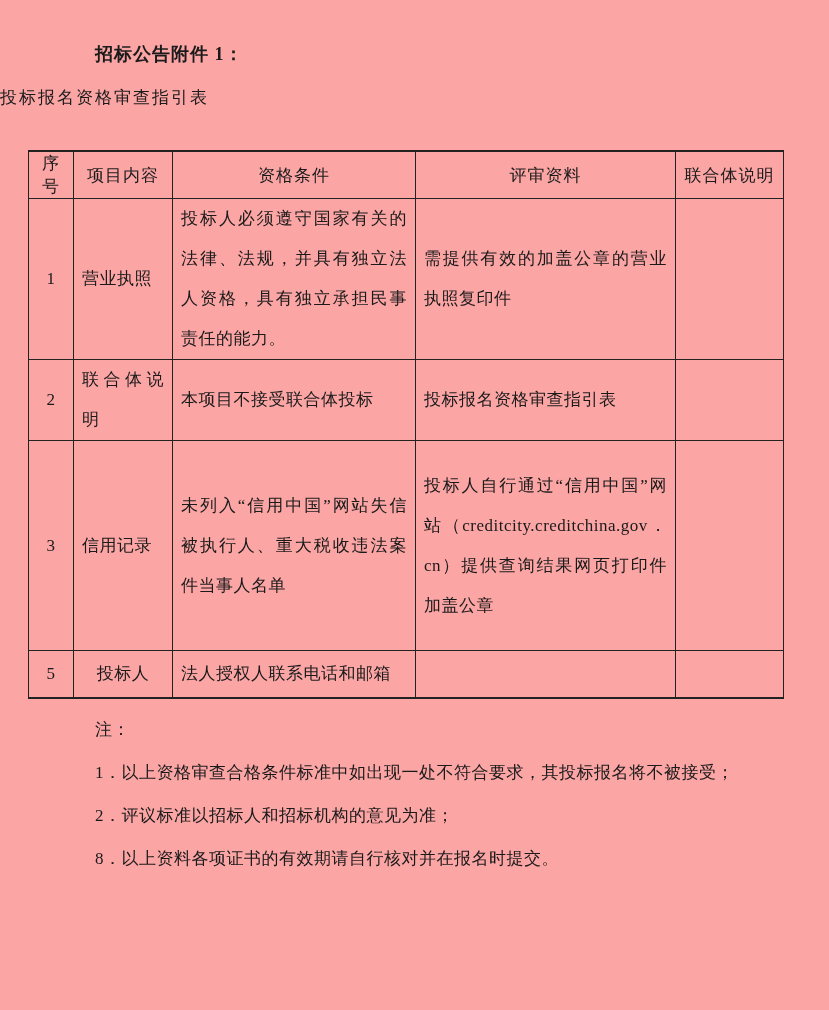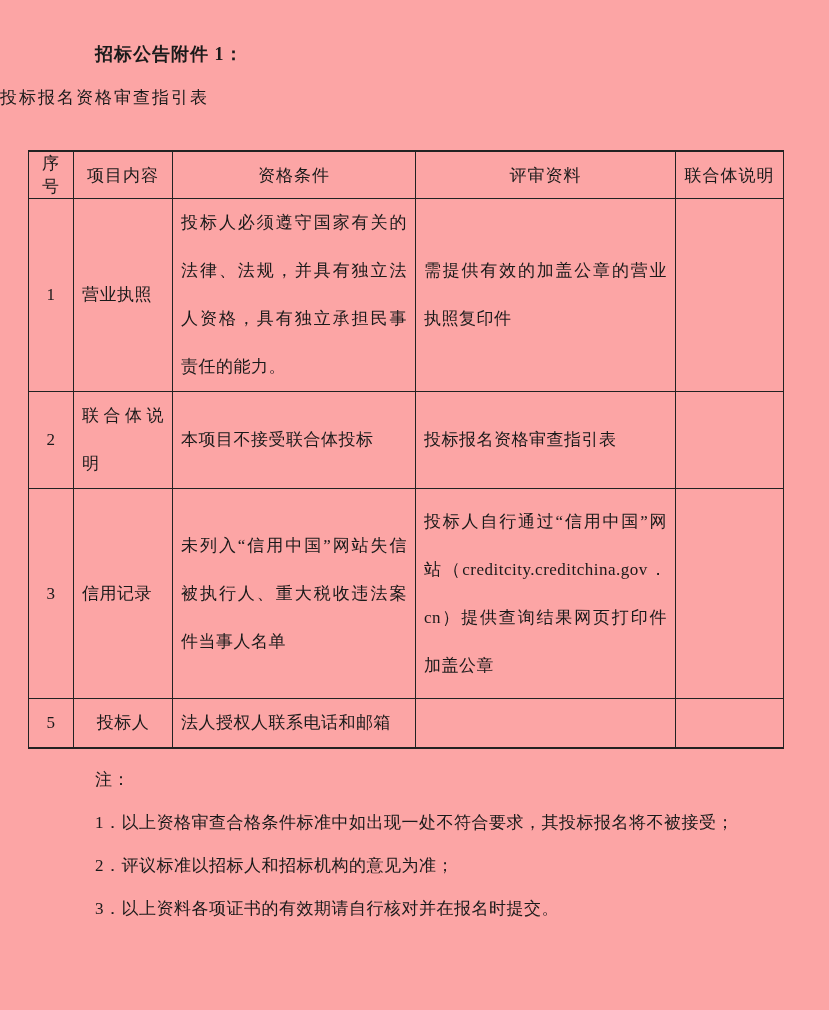--- a/index.html
+++ b/index.html
@@ -49,21 +49,21 @@
   }
   .qual-table th {
     height: 45px;
     font-weight: normal;
     font-size: 17px;
     text-align: center;
     letter-spacing: 1px;
   }
   .qual-table td {
     font-size: 17px;
-    line-height: 48px;
+    line-height: 40px;
     letter-spacing: 0.5px;
     font-family: Liberation Serif, serif;
   }
   tr.r1 { height: 161px; }
   tr.r2 { height: 80px; }
   tr.r3 { height: 210px; }
   tr.r4 { height: 47px; }
   td.c-no   { text-align: center; }
   td.c-item-center { }
   td.c-item-justify { text-align: justify; }
@@ -136,16 +136,16 @@
         <td class="c-text"></td>
         <td class="c-text"></td>
       </tr>
     </tbody>
   </table>
 
   <div class="notes">
     <p>注：</p>
     <p>1．以上资格审查合格条件标准中如出现一处不符合要求，其投标报名将不被接受；</p>
     <p>2．评议标准以招标人和招标机构的意见为准；</p>
-    <p>3．以上资料各项证书的有效期请自行核对并在报名时提交。</p>
+    <p>8．以上资料各项证书的有效期请自行核对并在报名时提交。</p>
   </div>
 
 </div>
 
 </body></html>

